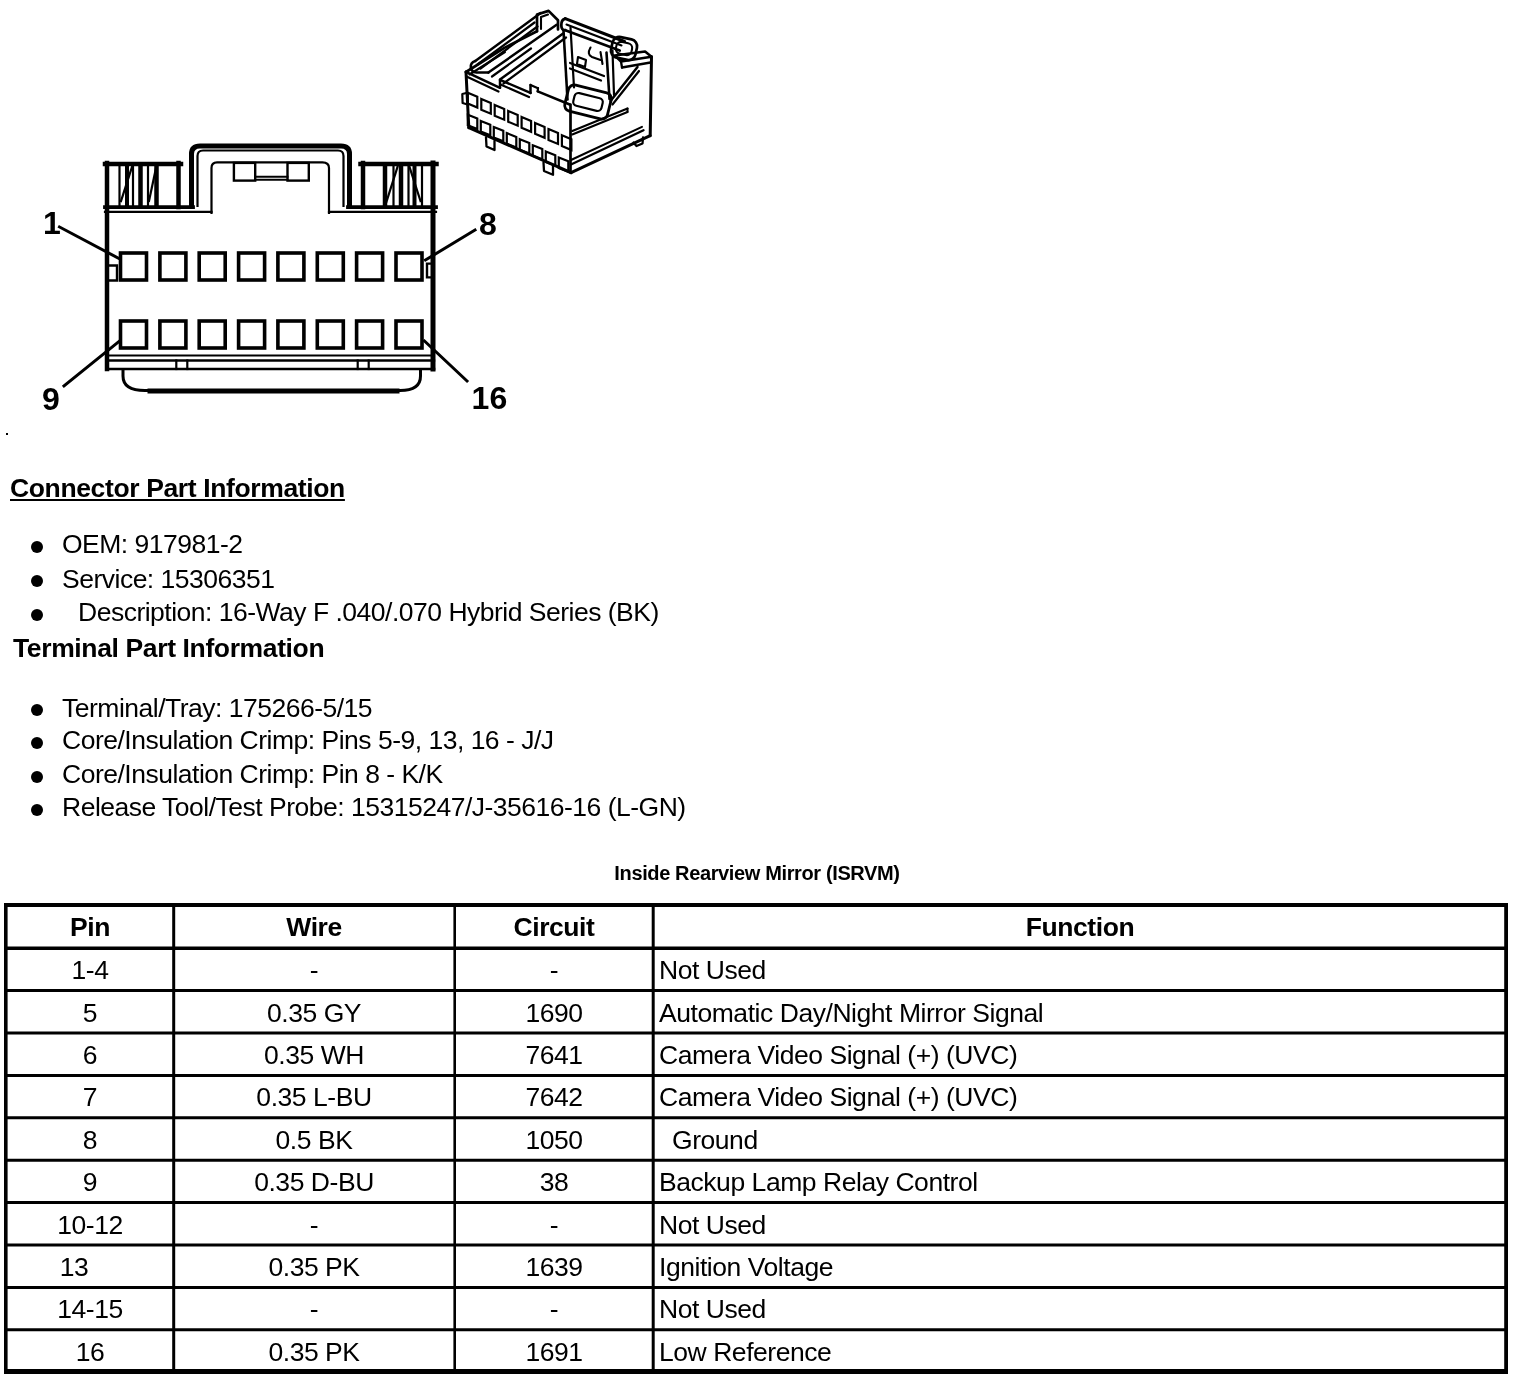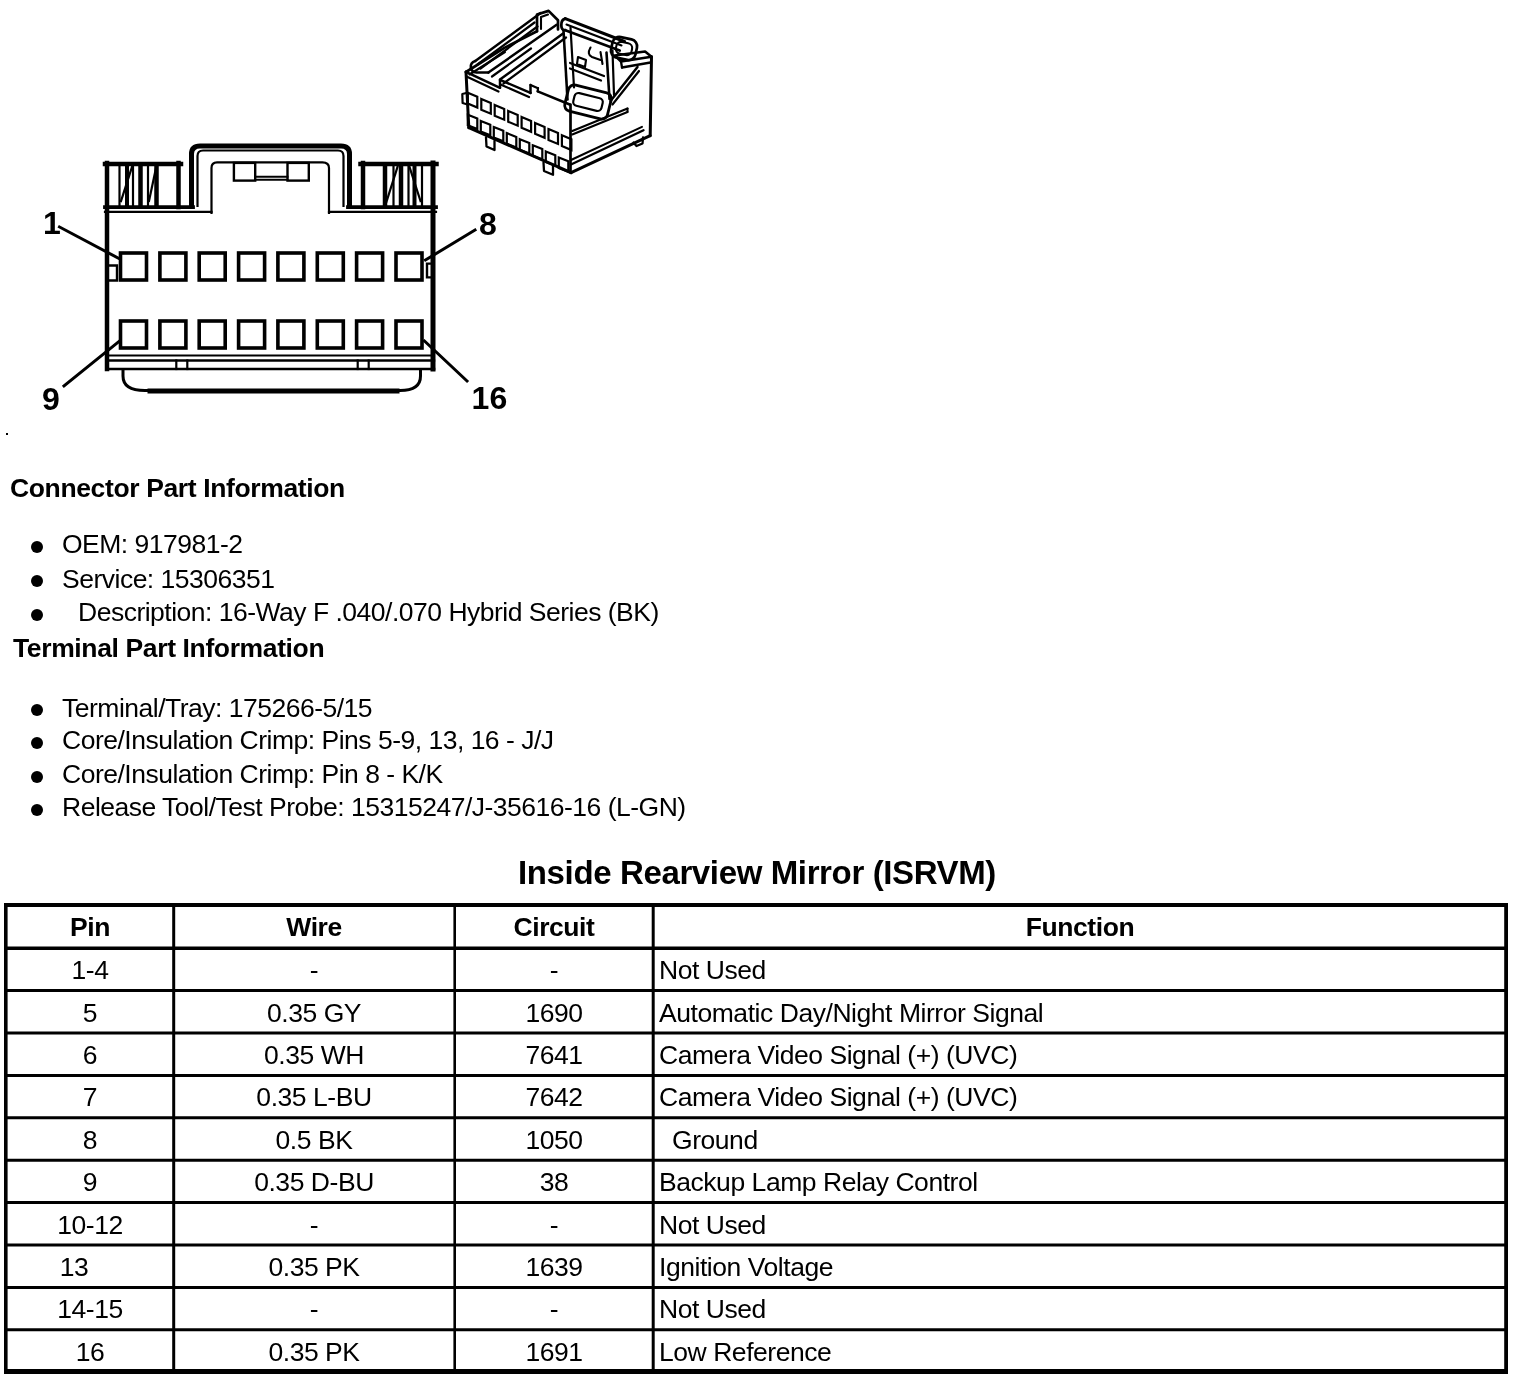--- a/index.html
+++ b/index.html
@@ -192,37 +192,37 @@
   <path d="M480.8,120.9 l9.5,3.8 l0,10.5 l-9.5,-3.8 z"></path>
   <path d="M493.8,127.0 l9.5,3.8 l0,10.5 l-9.5,-3.8 z"></path>
   <path d="M506.8,133.1 l9.5,3.8 l0,10.5 l-9.5,-3.8 z"></path>
   <path d="M519.8,139.2 l9.5,3.8 l0,10.5 l-9.5,-3.8 z"></path>
   <path d="M532.8,145.3 l9.5,3.8 l0,10.5 l-9.5,-3.8 z"></path>
   <path d="M545.8,151.4 l9.5,3.8 l0,10.5 l-9.5,-3.8 z"></path>
   <path d="M558.8,157.5 l9.5,3.8 l0,10.5 l-9.5,-3.8 z"></path>
 </g>
 </svg>
 
-<div class="abs h" style="left:10px;top:474.5px;">Connector Part Information</div>
+<div class="abs h" style="left:10px;top:474.5px;text-decoration:underline;">Connector Part Information</div>
 <div class="bullet" style="left:30.5px;top:540.5px;"></div>
 <div class="abs b" style="left:62px;top:531.2px;">OEM: 917981-2</div>
 <div class="bullet" style="left:30.5px;top:574.5px;"></div>
 <div class="abs b" style="left:62px;top:565.5px;">Service: 15306351</div>
 <div class="bullet" style="left:30.5px;top:608.5px;"></div>
 <div class="abs b" style="left:62px;top:598.9px;margin-left:16px;">Description: 16-Way F .040/.070 Hybrid Series (BK)</div>
 <div class="abs h" style="left:13px;top:635.3px;">Terminal Part Information</div>
 <div class="bullet" style="left:30.5px;top:703.5px;"></div>
 <div class="abs b" style="left:62px;top:694.9px;">Terminal/Tray: 175266-5/15</div>
 <div class="bullet" style="left:30.5px;top:736.5px;"></div>
 <div class="abs b" style="left:62px;top:727.2px;">Core/Insulation Crimp: Pins 5-9, 13, 16 - J/J</div>
 <div class="bullet" style="left:30.5px;top:770.5px;"></div>
 <div class="abs b" style="left:62px;top:761.0px;">Core/Insulation Crimp: Pin 8 - K/K</div>
 <div class="bullet" style="left:30.5px;top:803.5px;"></div>
 <div class="abs b" style="left:62px;top:794.3px;">Release Tool/Test Probe: 15315247/J-35616-16 (L-GN)</div>
-<div class="abs" style="left:757px;top:860.4px;font-size:33px;line-height:26.5px;font-weight:bold;letter-spacing:-0.37px;transform:translateX(-50%);">Inside Rearview Mirror (ISRVM)</div>
+<div class="abs" style="left:757px;top:860.4px;font-size:20px;line-height:26.5px;font-weight:bold;letter-spacing:-0.37px;transform:translateX(-50%);">Inside Rearview Mirror (ISRVM)</div>
 
 <svg class="abs" style="left:0;top:900px" width="1520" height="478" viewBox="0 0 1520 478" stroke="#000">
   <line x1="4" y1="5" x2="1508" y2="5" stroke-width="4"></line>
   <line x1="4" y1="48.2" x2="1508" y2="48.2" stroke-width="3.5"></line>
   <line x1="4" y1="90.6" x2="1508" y2="90.6" stroke-width="3"></line>
   <line x1="4" y1="133" x2="1508" y2="133" stroke-width="3"></line>
   <line x1="4" y1="175.4" x2="1508" y2="175.4" stroke-width="3"></line>
   <line x1="4" y1="217.8" x2="1508" y2="217.8" stroke-width="3"></line>
   <line x1="4" y1="260.2" x2="1508" y2="260.2" stroke-width="3"></line>
   <line x1="4" y1="302.6" x2="1508" y2="302.6" stroke-width="3"></line>

